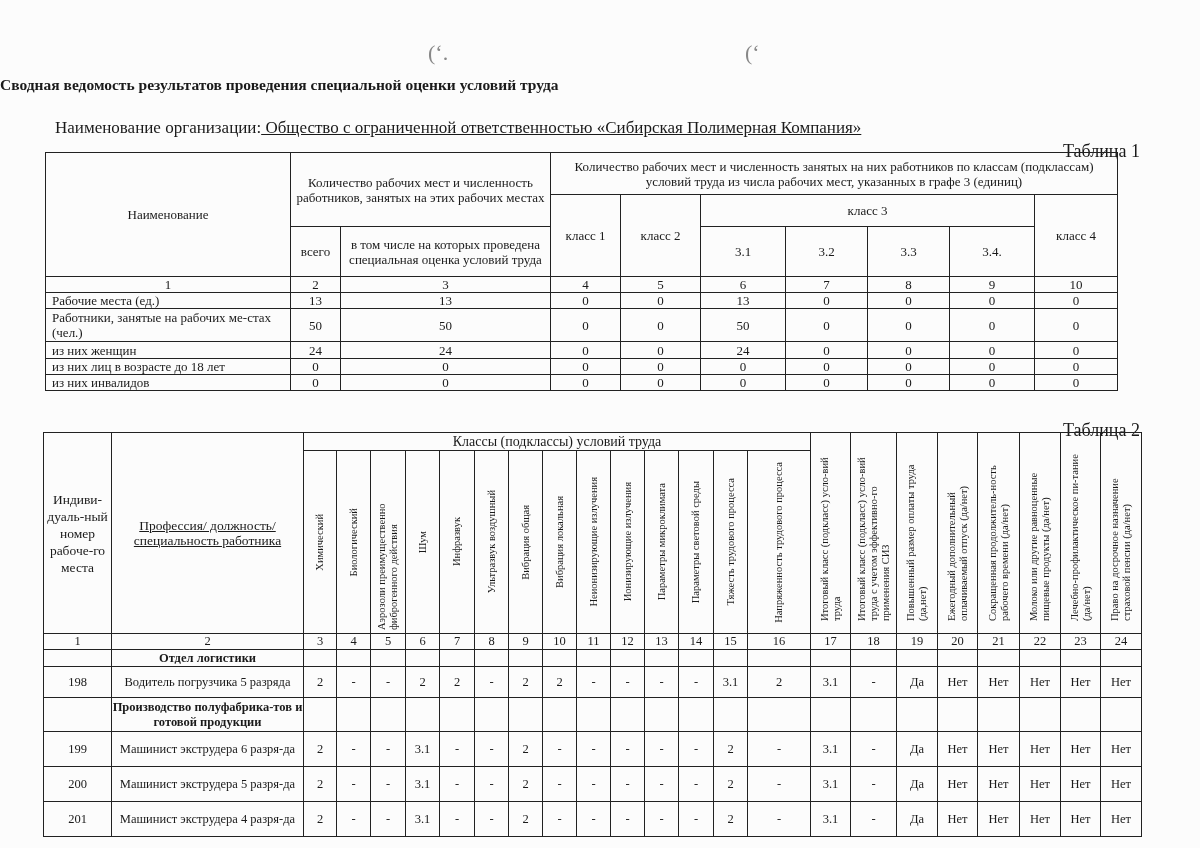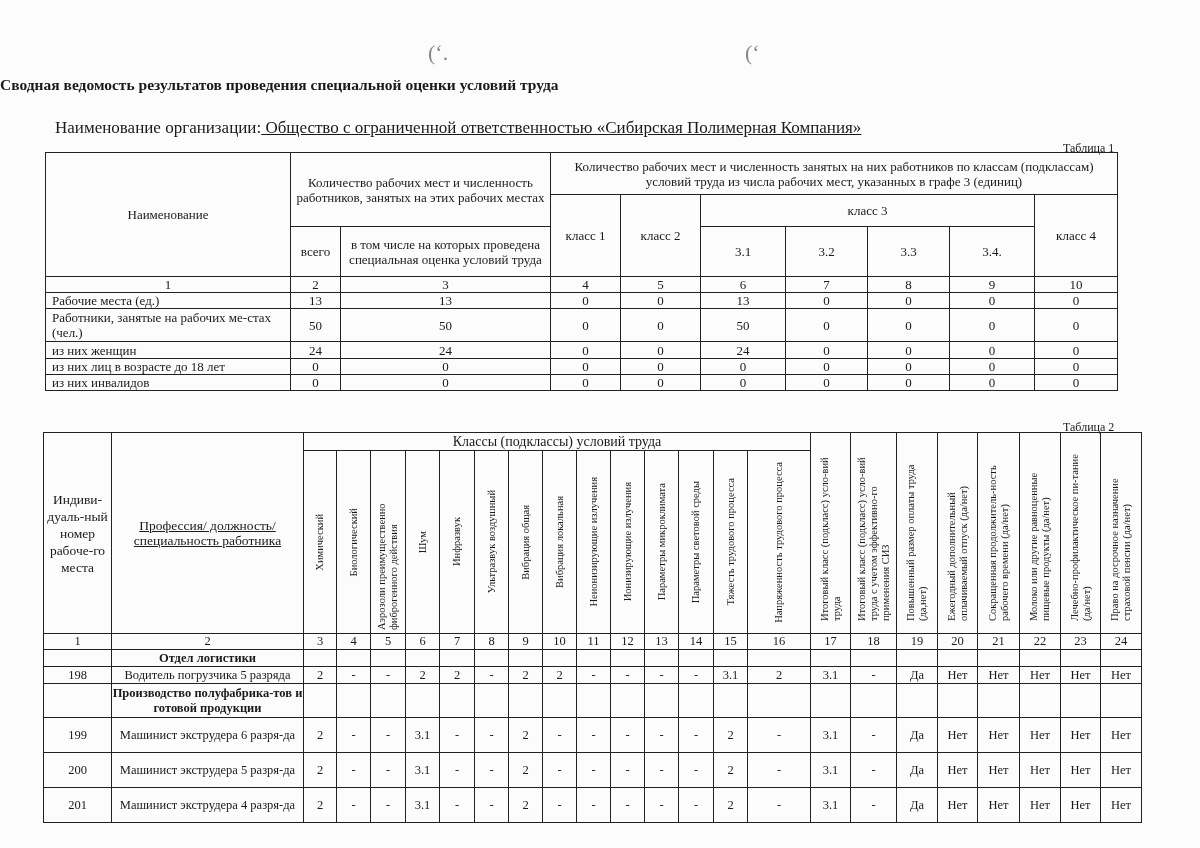--- a/index.html
+++ b/index.html
@@ -3,21 +3,21 @@
 <meta charset="utf-8">
 <style>
   html, body { margin: 0; padding: 0; background: #fcfcfc; }
   body { width: 1200px; height: 848px; position: relative; overflow: hidden;
          font-family: "Liberation Serif", "DejaVu Serif", serif; color: #1a1a1a; }
   .marks { position: absolute; top: 40px; font-size: 22px; color: #888; }
   .title { position: absolute; left: 0; width: 1200px; top: 76px; 
            font-weight: bold; font-size: 15.5px; }
   .org { position: absolute; left: 55px; top: 118px; font-size: 17px; }
   .org .val { text-decoration: underline; margin-top: 28px; }
-  .tlabel { position: absolute; font-size: 12px; }
+  .tlabel { position: absolute; font-size: 18px; }
   table { border-collapse: collapse; position: absolute; table-layout: fixed; }
   td, th { border: 1px solid #222; font-weight: normal; padding: 0; text-align: center;
            vertical-align: middle; font-size: 13px; line-height: 15px; }
   #t1 { left: 45px; top: 152px; width: 1072px; }
   #t1 td.left { text-align: left; padding-left: 6px; }
   #t2 { left: 43px; top: 432px; width: 1098px; }
   #t2 td { font-size: 12.5px; }
   .vert { writing-mode: vertical-rl; transform: rotate(180deg); font-size: 10.5px;
           line-height: 12px; text-align: left; margin: 0 auto; max-height: 176px; padding: 3px 0; }
   .bold { font-weight: bold; }
@@ -293,21 +293,21 @@
         <td></td>
         <td></td>
         <td></td>
         <td></td>
         <td></td>
         <td></td>
         <td></td>
         <td></td>
         <td></td>
       </tr>
-      <tr style="height: 17px;">
+      <tr style="height: 31px;">
         <td>198</td>
         <td>Водитель погрузчика 5 разряда</td>
         <td>2</td>
         <td>-</td>
         <td>-</td>
         <td>2</td>
         <td>2</td>
         <td>-</td>
         <td>2</td>
         <td>2</td>

